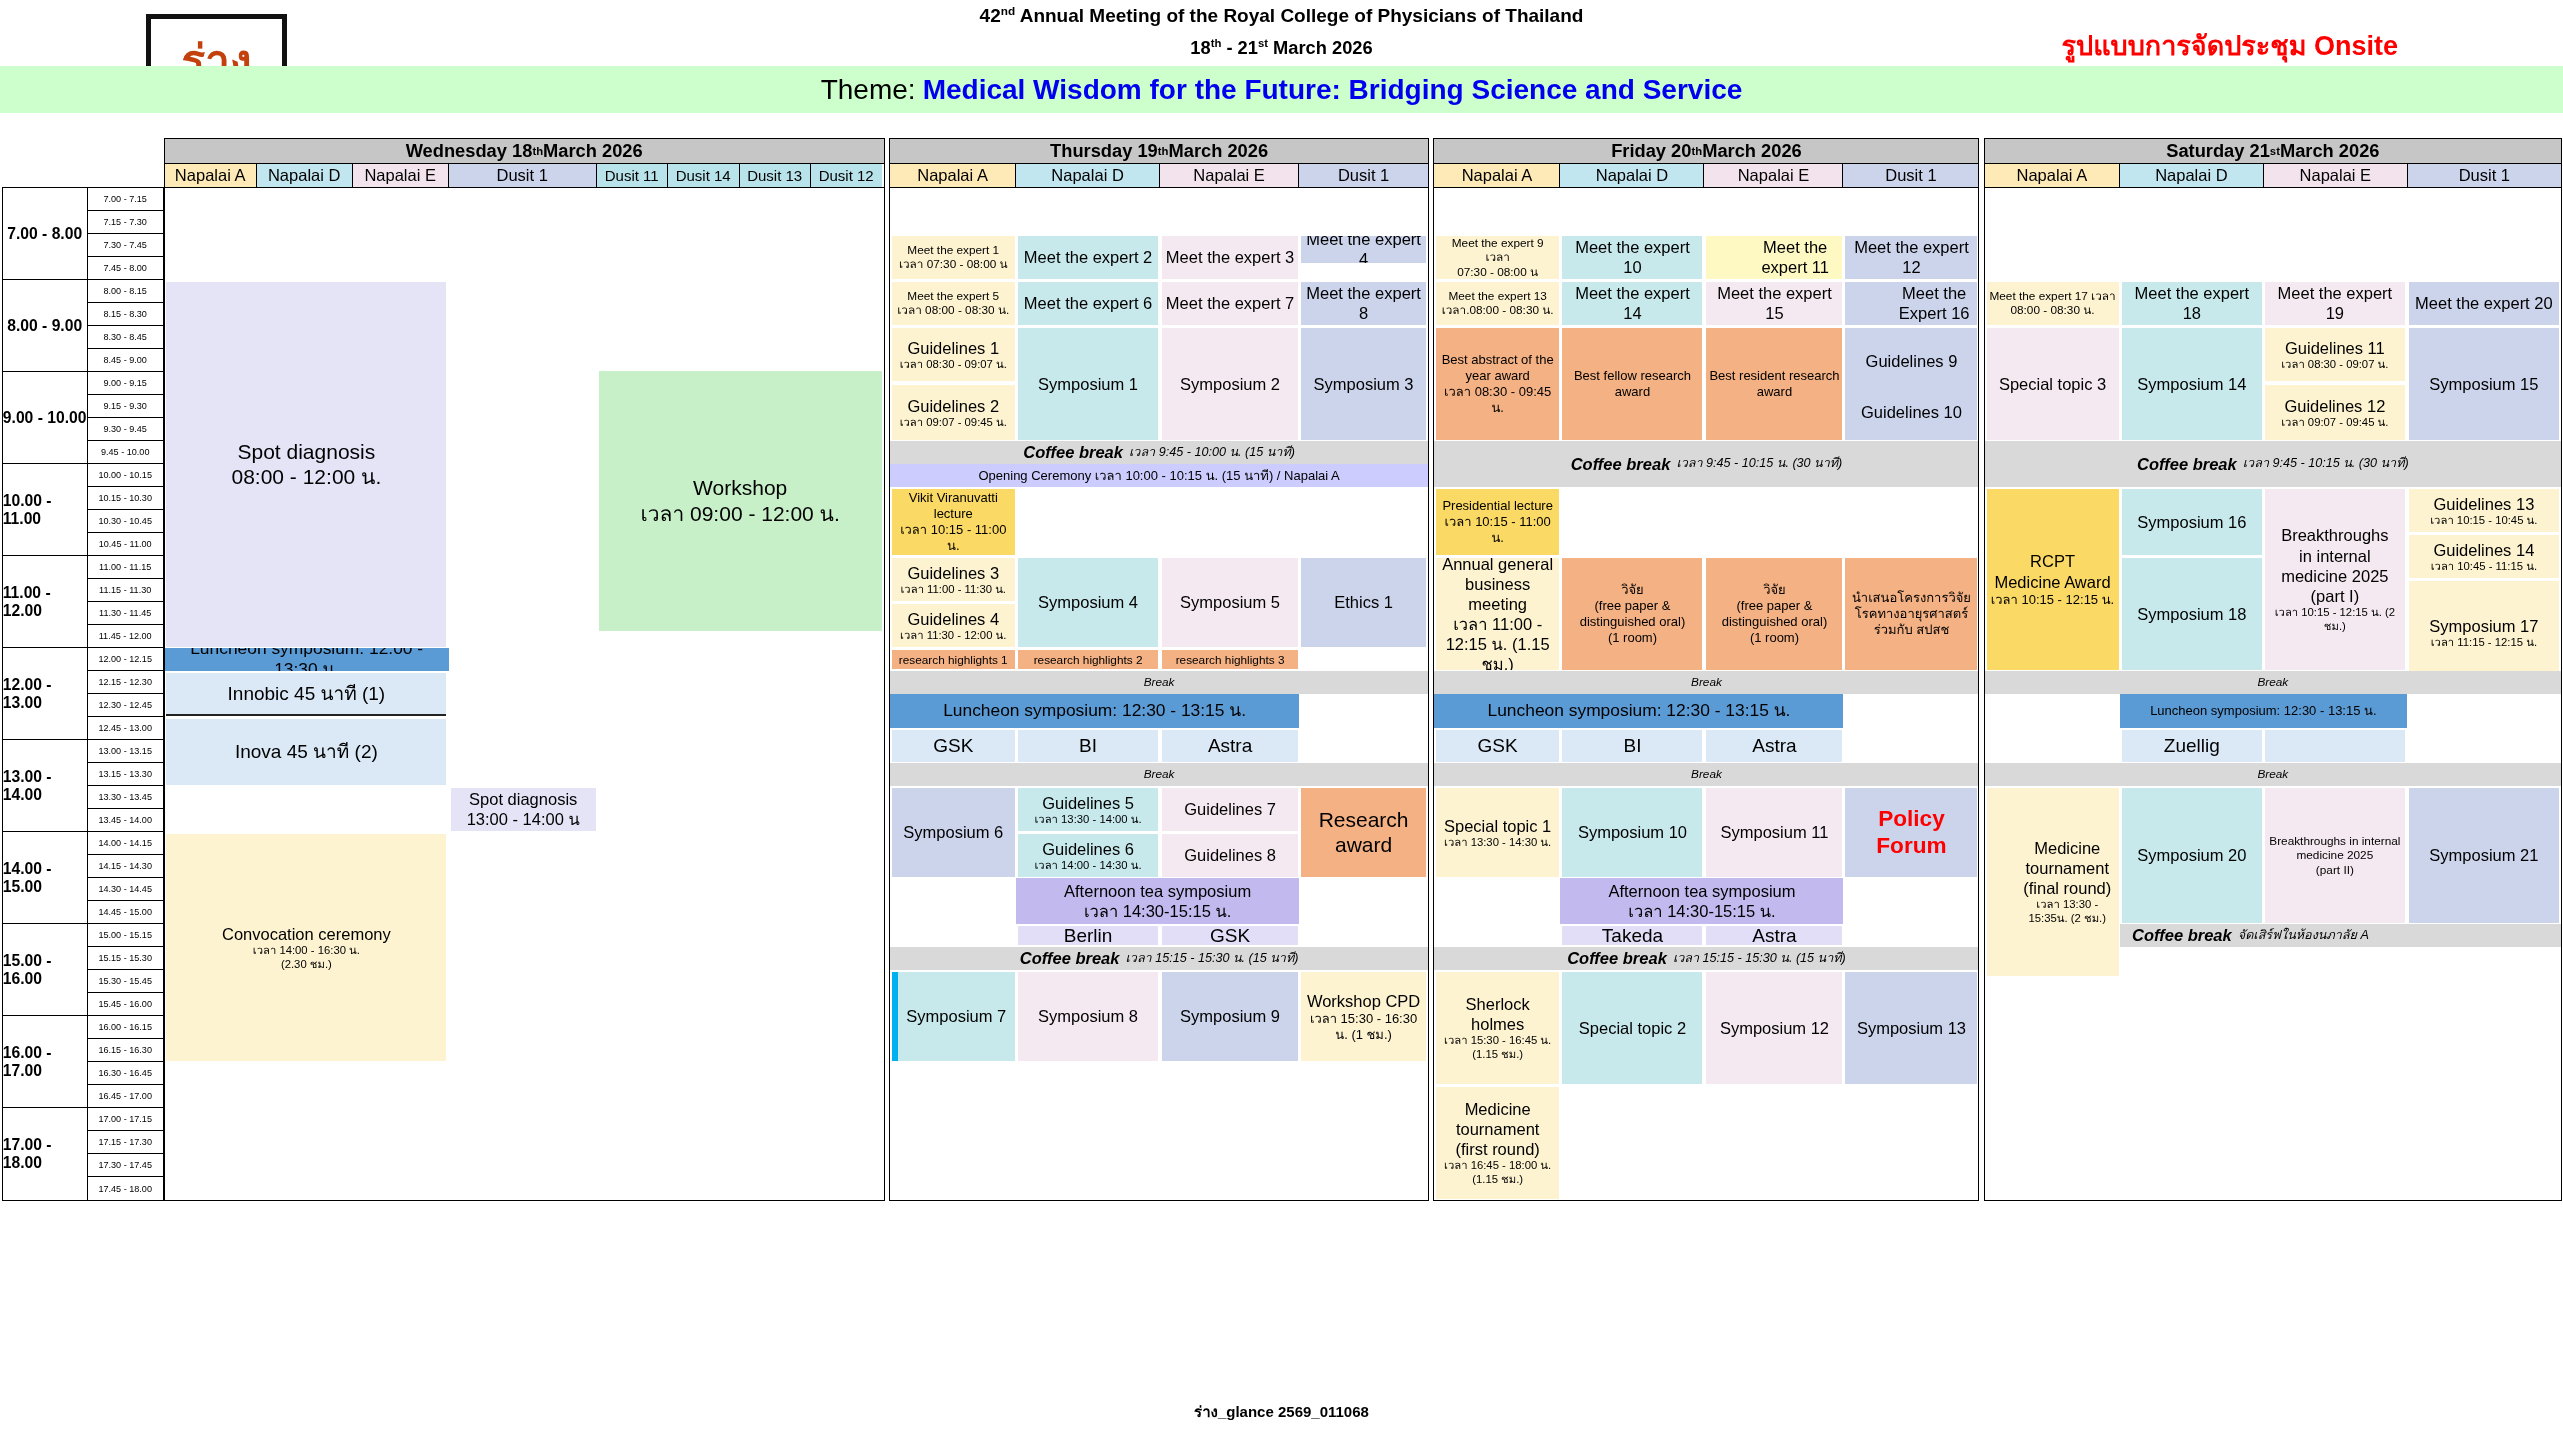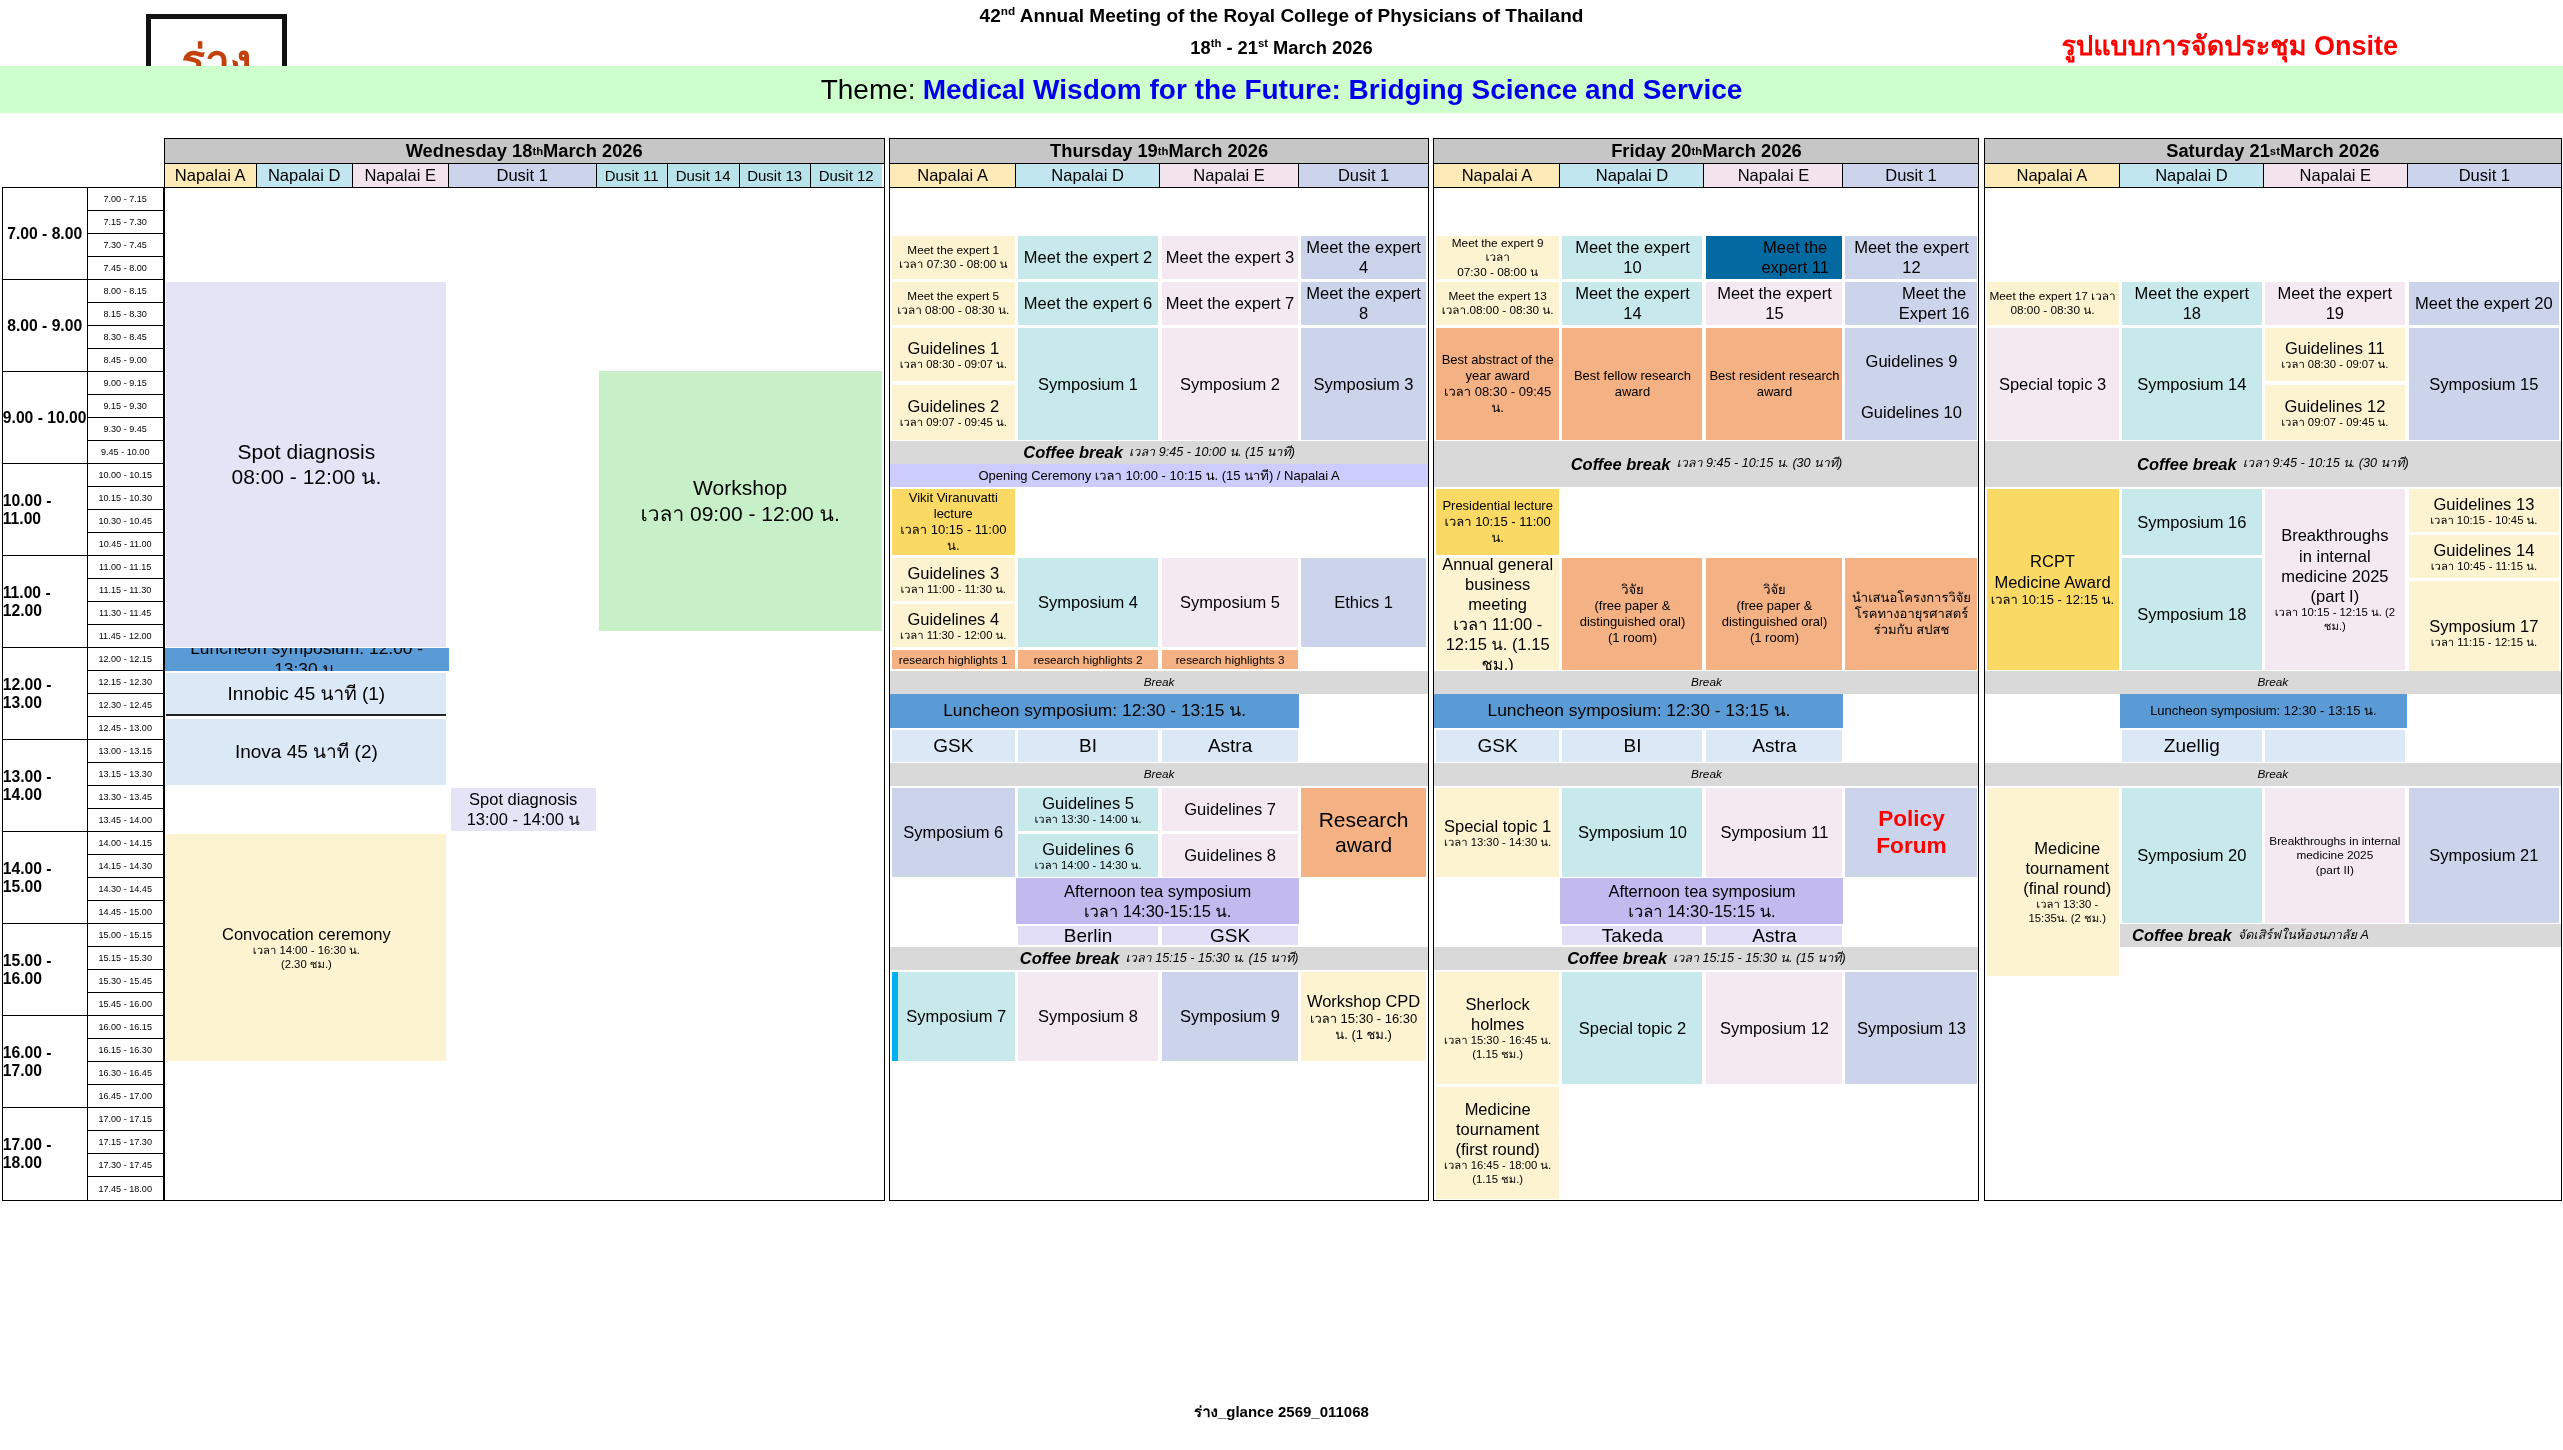--- a/index.html
+++ b/index.html
@@ -208,21 +208,21 @@
           <div class="ev" style="left: 1.7px; width: 123px; top: 48px; height: 43px; background: rgb(253, 243, 208);">
             <div class="sm">Meet the expert 1</div>
             <div class="sm">เวลา  07:30 - 08:00 น</div>
           </div>
           <div class="ev" style="left: 128px; width: 140px; top: 48px; height: 43px; background: rgb(199, 233, 236);">
             <div class="t1">Meet the expert 2</div>
           </div>
           <div class="ev" style="left: 272px; width: 136px; top: 48px; height: 43px; background: rgb(244, 233, 240);">
             <div class="t1">Meet the expert 3</div>
           </div>
-          <div class="ev" style="left: 411px; width: 125px; top: 48px; height: 43px; background: rgb(204, 212, 236);">
+          <div class="ev" style="left: 411px; width: 125px; top: 48px; height: 27px; background: rgb(204, 212, 236);">
             <div class="t1">Meet the expert 4</div>
           </div>
           <div class="ev" style="left: 1.7px; width: 123px; top: 94px; height: 43px; background: rgb(253, 243, 208);">
             <div class="sm">Meet the expert 5</div>
             <div class="sm">เวลา 08:00 - 08:30 น.</div>
           </div>
           <div class="ev" style="left: 128px; width: 140px; top: 94px; height: 43px; background: rgb(199, 233, 236);">
             <div class="t1">Meet the expert 6</div>
           </div>
           <div class="ev" style="left: 272px; width: 136px; top: 94px; height: 43px; background: rgb(244, 233, 240);">
@@ -365,21 +365,21 @@
           <div class="room" style="width: 135px; background: rgb(204, 212, 236);">Dusit 1</div>
         </div>
         <div class="day-body">
           <div class="ev" style="left: 1.7px; width: 123px; top: 48px; height: 43px; background: rgb(253, 243, 208);">
             <div class="sm">Meet the expert 9 เวลา</div>
             <div class="sm">07:30 - 08:00 น</div>
           </div>
           <div class="ev" style="left: 128px; width: 140px; top: 48px; height: 43px; background: rgb(199, 233, 236);">
             <div class="t1">Meet the expert 10</div>
           </div>
-          <div class="ev" style="left: 272px; width: 136px; top: 48px; height: 43px; background: #0369a1; padding-left: 44px;">
+          <div class="ev" style="left: 272px; width: 136px; top: 48px; height: 43px; background: #fef9c3; padding-left: 44px;">
             <div class="t1">Meet the expert 11</div>
           </div>
           <div class="ev" style="left: 411px; width: 132px; top: 48px; height: 43px; background: rgb(204, 212, 236);">
             <div class="t1">Meet the expert 12</div>
           </div>
           <div class="ev" style="left: 1.7px; width: 123px; top: 94px; height: 43px; background: rgb(253, 243, 208);">
             <div class="sm">Meet the expert 13</div>
             <div class="sm">เวลา.08:00 - 08:30 น.</div>
           </div>
           <div class="ev" style="left: 128px; width: 140px; top: 94px; height: 43px; background: rgb(199, 233, 236);">

